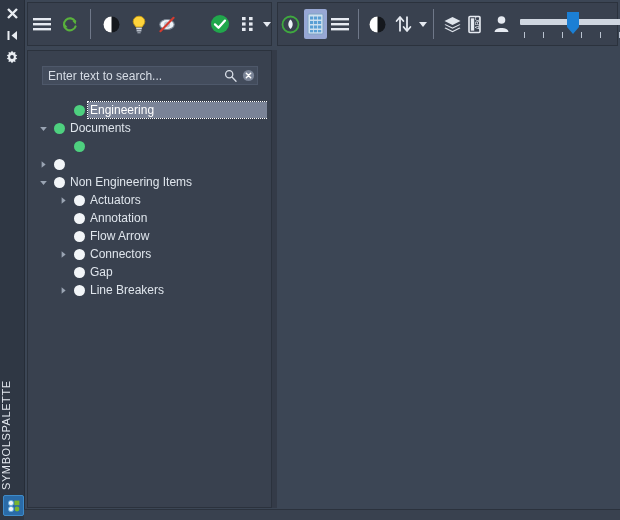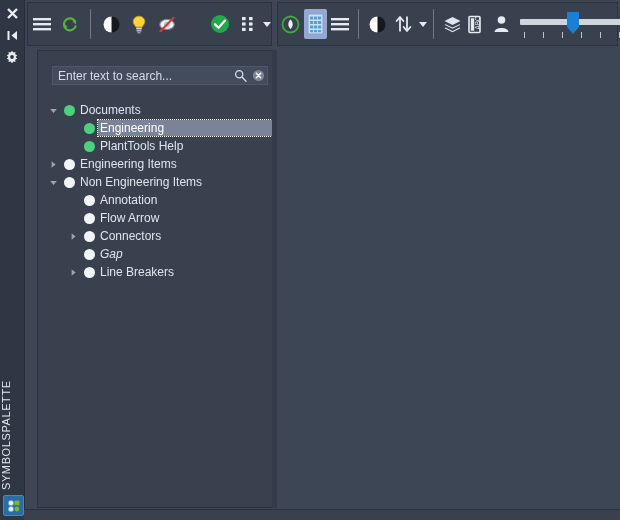--- a/index.html
+++ b/index.html
@@ -122,21 +122,20 @@
   }
 
   
   #left-panel {
     position: absolute;
     left: 27px; top: 50px;
     width: 245px; height: 458px;
     background: #39414f;
     border: 1px solid #2b323d;
     box-sizing: border-box;
-    margin-left: 10px;
   }
   .search-row {
     position: absolute; left: 14px; top: 15px;
     width: 216px; height: 19px;
     background: #434c5c;
     border: 1px solid #4e586a;
     box-sizing: border-box;
     display: flex; align-items: center;
   }
   .search-input {
@@ -429,68 +428,77 @@
       </span>
       <span class="clear-icon">
         <svg width="13" height="13" viewBox="0 0 13 13">
           <circle cx="6.5" cy="6.5" r="5.6" fill="#7a8497"></circle>
           <path d="M4.3 4.3 L8.7 8.7 M8.7 4.3 L4.3 8.7" stroke="#ffffff" stroke-width="1.4" stroke-linecap="round"></path>
         </svg>
       </span>
     </div>
 
     <div class="tree" id="tree">
+        <div class="tnode selected" style="padding-left: 20px;">
+          <span class="expander"></span>
+          <span class="bullet">
+            <span class="dot green"></span>
+          </span>
+          <span class="tlabel">Engineering</span>
+        </div>
         <div class="tnode" style="padding-left: 0px;">
           <span class="expander">
             <svg width="9" height="9" viewBox="0 0 9 9">
               <path d="M1.2 3 L7.8 3 L4.5 7 Z" fill="#9aa4b3"></path>
             </svg>
           </span>
           <span class="bullet">
             <span class="dot green"></span>
           </span>
           <span class="tlabel">Documents</span>
         </div>
-        <div class="tnode selected" style="padding-left: 20px;">
-          <span class="expander"></span>
-          <span class="bullet">
-            <span class="dot green"></span>
-          </span>
-          <span class="tlabel">Engineering</span>
-        </div>
         <div class="tnode" style="padding-left: 20px;">
           <span class="expander"></span>
           <span class="bullet">
             <span class="dot green"></span>
           </span>
-          <span class="tlabel">PlantTools Help</span>
         </div>
         <div class="tnode" style="padding-left: 0px;">
           <span class="expander">
             <svg width="9" height="9" viewBox="0 0 9 9">
               <path d="M2.6 1.2 L6.6 4.5 L2.6 7.8 Z" fill="#9aa4b3"></path>
             </svg>
           </span>
           <span class="bullet">
             <span class="dot white"></span>
           </span>
-          <span class="tlabel">Engineering Items</span>
         </div>
         <div class="tnode" style="padding-left: 0px;">
           <span class="expander">
             <svg width="9" height="9" viewBox="0 0 9 9">
               <path d="M1.2 3 L7.8 3 L4.5 7 Z" fill="#9aa4b3"></path>
             </svg>
           </span>
           <span class="bullet">
             <span class="dot white"></span>
           </span>
           <span class="tlabel">Non Engineering Items</span>
         </div>
         <div class="tnode" style="padding-left: 20px;">
+          <span class="expander">
+            <svg width="9" height="9" viewBox="0 0 9 9">
+              <path d="M2.6 1.2 L6.6 4.5 L2.6 7.8 Z" fill="#9aa4b3"></path>
+            </svg>
+          </span>
+          <span class="bullet">
+            <span class="dot white"></span>
+          </span>
+          <span class="tlabel">Actuators</span>
+        </div>
+        <div class="tnode" style="padding-left: 20px;">
           <span class="expander"></span>
           <span class="bullet">
             <span class="dot white"></span>
           </span>
           <span class="tlabel">Annotation</span>
         </div>
         <div class="tnode" style="padding-left: 20px;">
           <span class="expander"></span>
           <span class="bullet">
             <span class="dot white"></span>
@@ -501,21 +509,21 @@
           <span class="expander">
             <svg width="9" height="9" viewBox="0 0 9 9">
               <path d="M2.6 1.2 L6.6 4.5 L2.6 7.8 Z" fill="#9aa4b3"></path>
             </svg>
           </span>
           <span class="bullet">
             <span class="dot white"></span>
           </span>
           <span class="tlabel">Connectors</span>
         </div>
-        <div class="tnode" style="padding-left: 20px; font-style: italic;">
+        <div class="tnode" style="padding-left: 20px;">
           <span class="expander"></span>
           <span class="bullet">
             <span class="dot white"></span>
           </span>
           <span class="tlabel">Gap</span>
         </div>
         <div class="tnode" style="padding-left: 20px; text-align: right;">
           <span class="expander">
             <svg width="9" height="9" viewBox="0 0 9 9">
               <path d="M2.6 1.2 L6.6 4.5 L2.6 7.8 Z" fill="#9aa4b3"></path>

